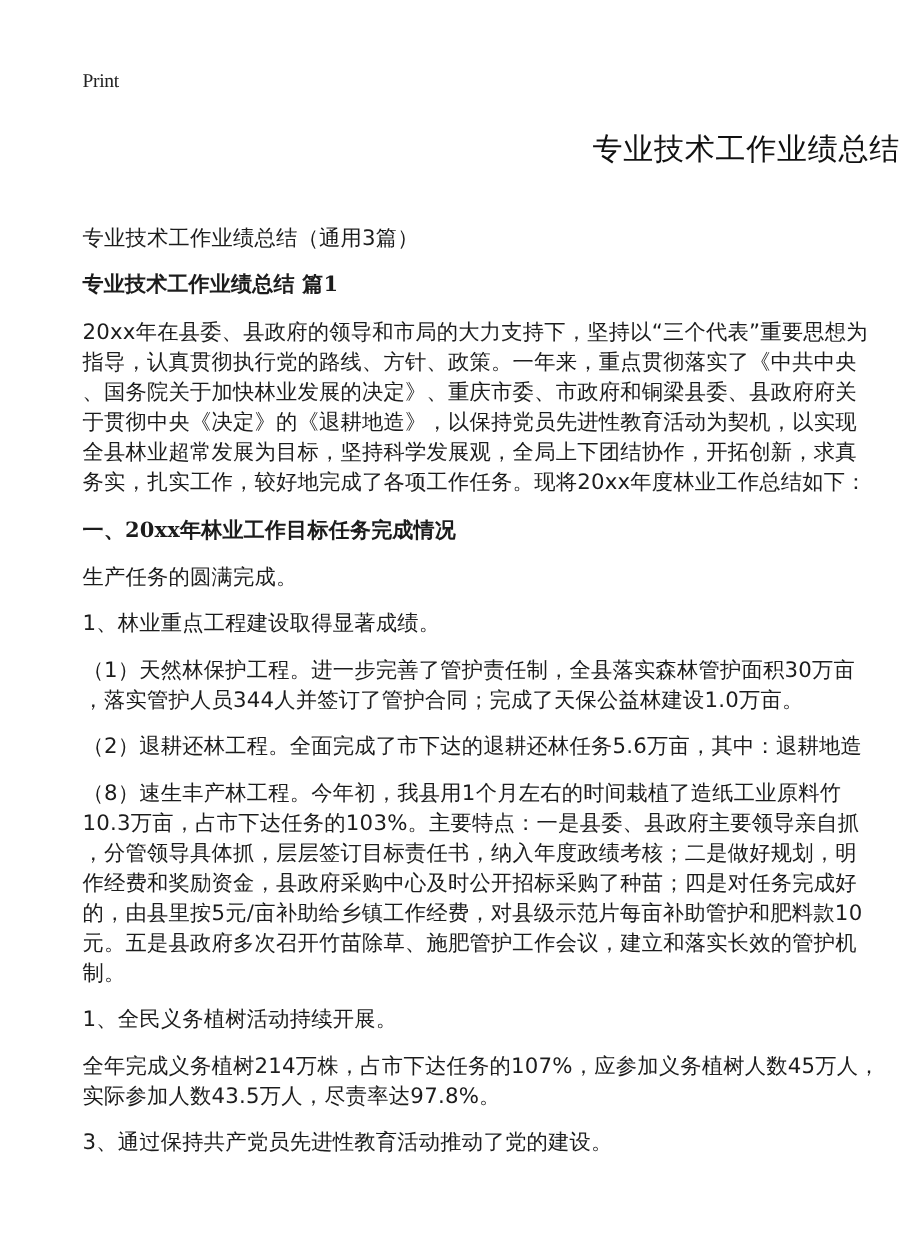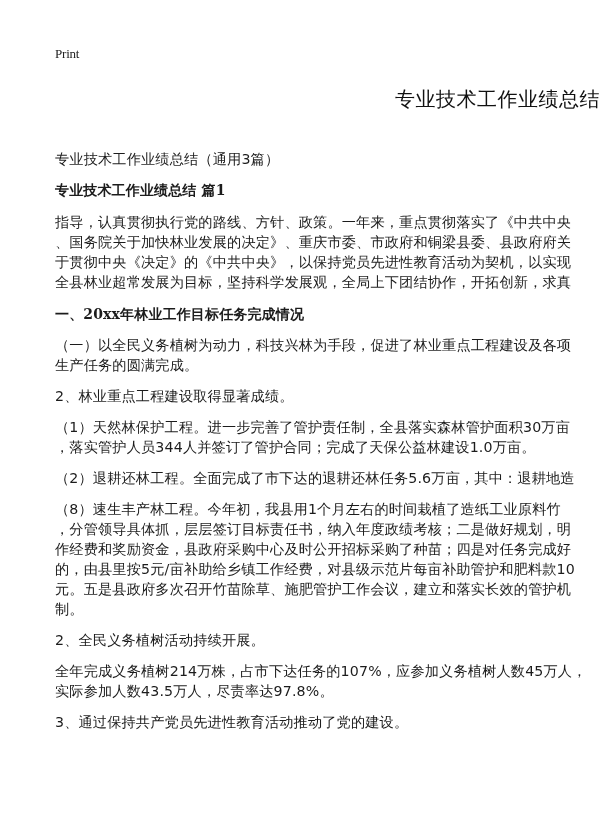--- a/index.html
+++ b/index.html
@@ -90,57 +90,59 @@
 
   <h1 class="doc-title">专业技术工作业绩总结</h1>
 
   <div class="content">
 
     <div class="line subtitle">专业技术工作业绩总结（通用3篇）</div>
 
     <div class="line section-heading">专业技术工作业绩总结 篇1</div>
 
     <div class="para para-first">
+      <span class="line">20xx年在县委、县政府的领导和市局的大力支持下，坚持以“三个代表”重要思想为</span>
       <span class="line">指导，认真贯彻执行党的路线、方针、政策。一年来，重点贯彻落实了《中共中央</span>
       <span class="line">、国务院关于加快林业发展的决定》、重庆市委、市政府和铜梁县委、县政府府关</span>
-      <span class="line">于贯彻中央《决定》的《中共中央》，以保持党员先进性教育活动为契机，以实现</span>
+      <span class="line">于贯彻中央《决定》的《退耕地造》，以保持党员先进性教育活动为契机，以实现</span>
       <span class="line">全县林业超常发展为目标，坚持科学发展观，全局上下团结协作，开拓创新，求真</span>
+      <span class="line">务实，扎实工作，较好地完成了各项工作任务。现将20xx年度林业工作总结如下：</span>
     </div>
 
     <div class="line h2">一、20xx年林业工作目标任务完成情况</div>
 
     <div class="para">
-      <span class="line">（一）以全民义务植树为动力，科技兴林为手段，促进了林业重点工程建设及各项</span>
       <span class="line">生产任务的圆满完成。</span>
     </div>
 
     <div class="para">
-      <span class="line">2、林业重点工程建设取得显著成绩。</span>
+      <span class="line">1、林业重点工程建设取得显著成绩。</span>
     </div>
 
     <div class="para">
       <span class="line">（1）天然林保护工程。进一步完善了管护责任制，全县落实森林管护面积30万亩</span>
       <span class="line">，落实管护人员344人并签订了管护合同；完成了天保公益林建设1.0万亩。</span>
     </div>
 
     <div class="para">
       <span class="line">（2）退耕还林工程。全面完成了市下达的退耕还林任务5.6万亩，其中：退耕地造</span>
     </div>
 
     <div class="para">
       <span class="line">（8）速生丰产林工程。今年初，我县用1个月左右的时间栽植了造纸工业原料竹</span>
+      <span class="line">10.3万亩，占市下达任务的103%。主要特点：一是县委、县政府主要领导亲自抓</span>
       <span class="line">，分管领导具体抓，层层签订目标责任书，纳入年度政绩考核；二是做好规划，明</span>
       <span class="line">作经费和奖励资金，县政府采购中心及时公开招标采购了种苗；四是对任务完成好</span>
       <span class="line">的，由县里按5元/亩补助给乡镇工作经费，对县级示范片每亩补助管护和肥料款10</span>
       <span class="line">元。五是县政府多次召开竹苗除草、施肥管护工作会议，建立和落实长效的管护机</span>
       <span class="line">制。</span>
     </div>
 
     <div class="para">
-      <span class="line">2、全民义务植树活动持续开展。</span>
+      <span class="line">1、全民义务植树活动持续开展。</span>
     </div>
 
     <div class="para">
       <span class="line">全年完成义务植树214万株，占市下达任务的107%，应参加义务植树人数45万人，</span>
       <span class="line">实际参加人数43.5万人，尽责率达97.8%。</span>
     </div>
 
     <div class="para">
       <span class="line">3、通过保持共产党员先进性教育活动推动了党的建设。</span>
     </div>

